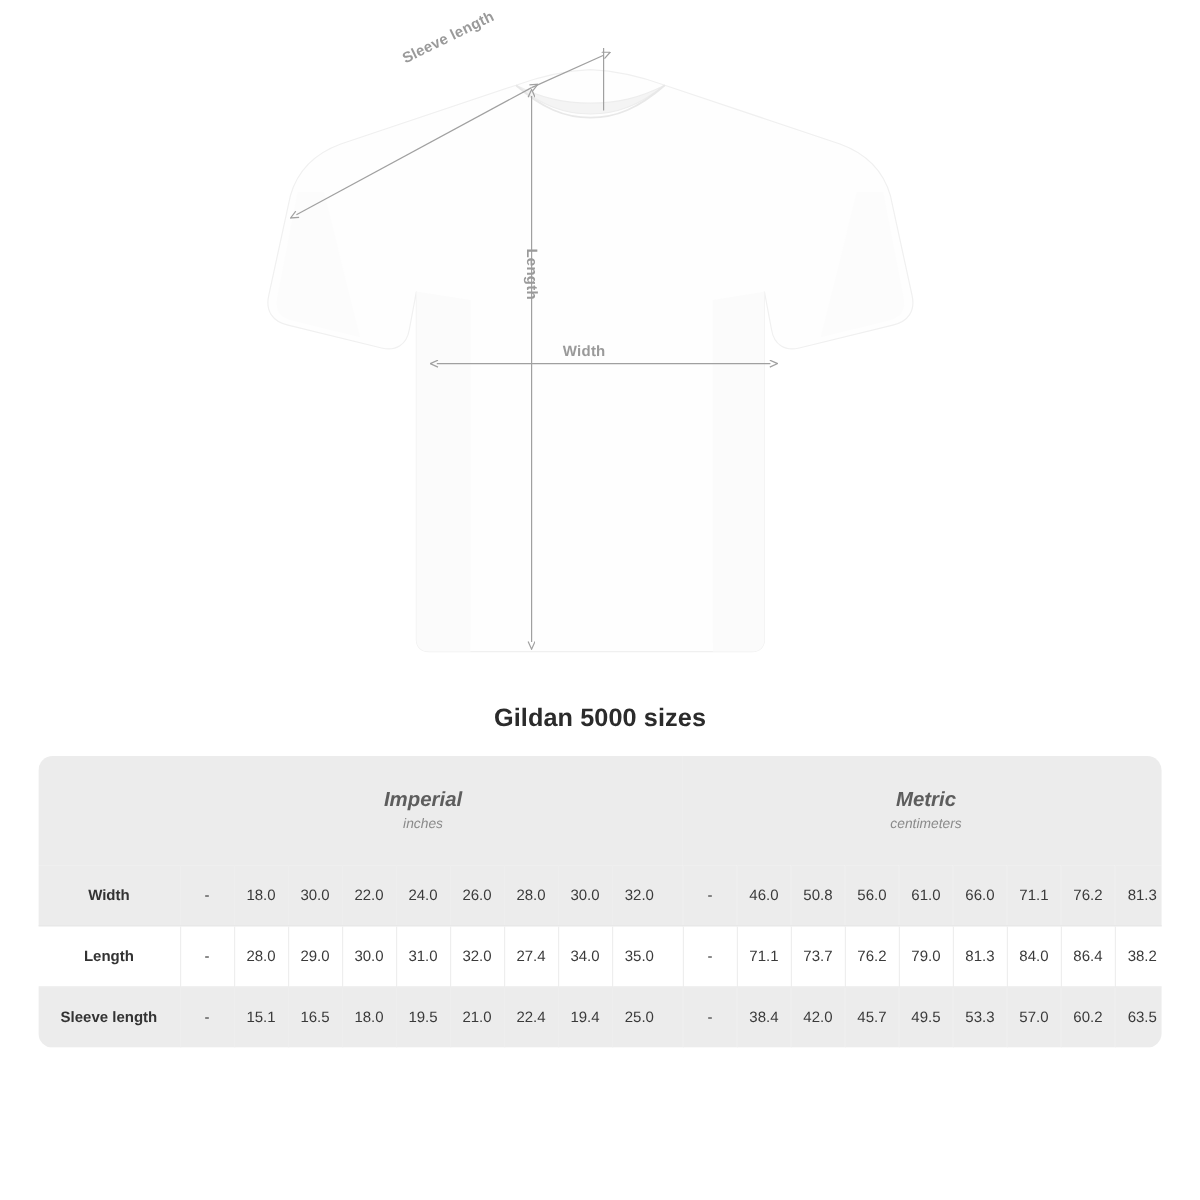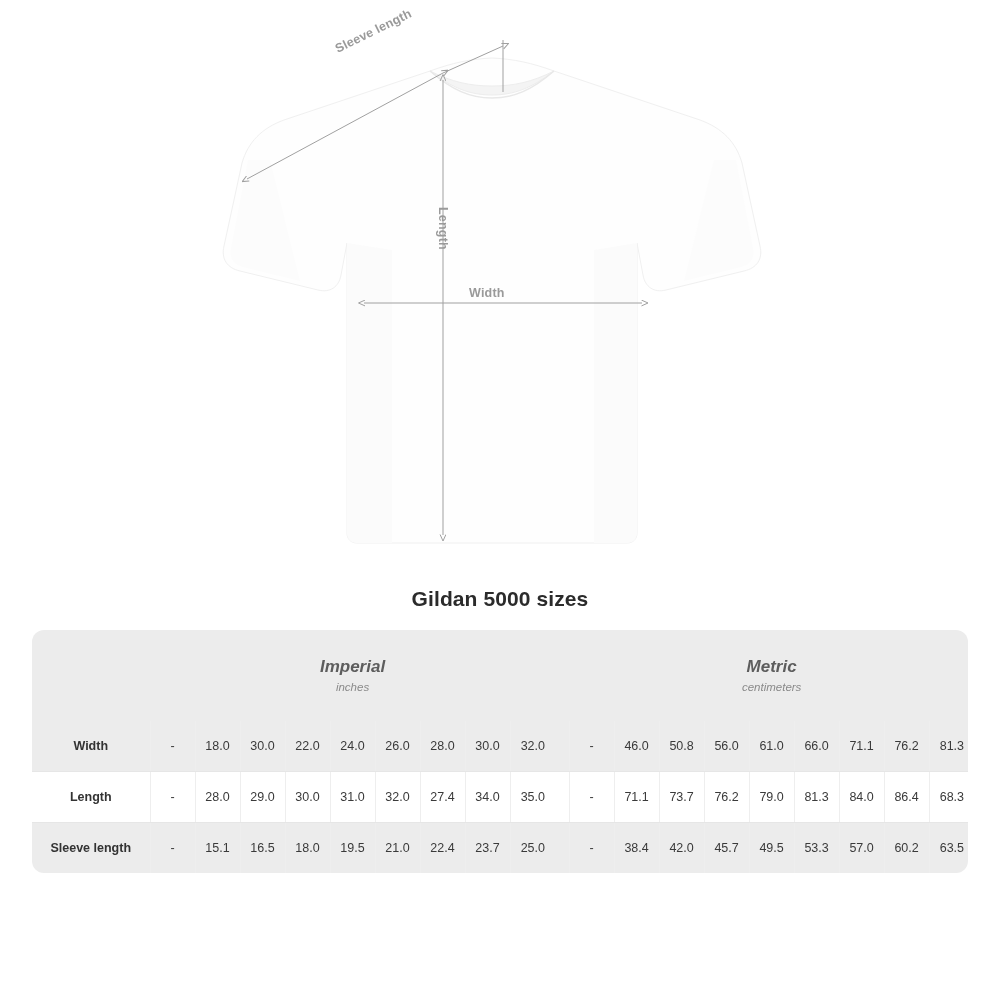--- a/index.html
+++ b/index.html
@@ -311,33 +311,33 @@
           <td>35.0</td>
           <td class="divider"></td>
           <td>-</td>
           <td>71.1</td>
           <td>73.7</td>
           <td>76.2</td>
           <td>79.0</td>
           <td>81.3</td>
           <td>84.0</td>
           <td>86.4</td>
-          <td>68.3</td>
+          <td>38.2</td>
         </tr>
 
         <tr class="data-row shaded last-row">
           <td class="rowlabel">Sleeve length</td>
           <td>-</td>
           <td>15.1</td>
           <td>16.5</td>
           <td>18.0</td>
           <td>19.5</td>
           <td>21.0</td>
           <td>22.4</td>
-          <td>23.7</td>
+          <td>19.4</td>
           <td>25.0</td>
           <td class="divider"></td>
           <td>-</td>
           <td>38.4</td>
           <td>42.0</td>
           <td>45.7</td>
           <td>49.5</td>
           <td>53.3</td>
           <td>57.0</td>
           <td>60.2</td>

